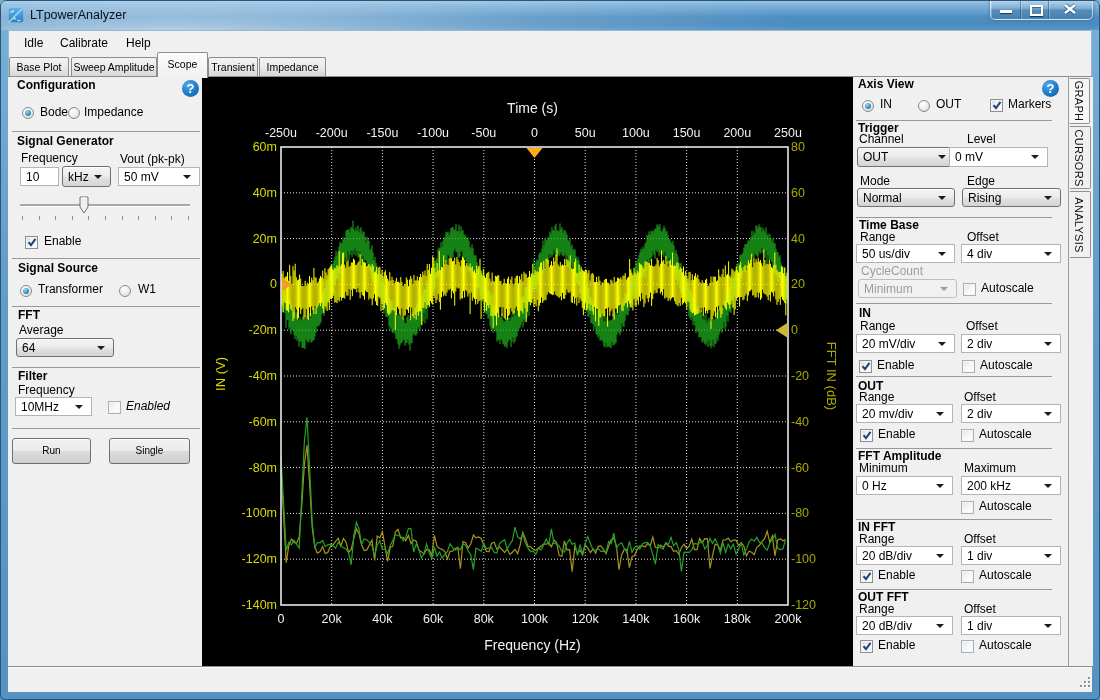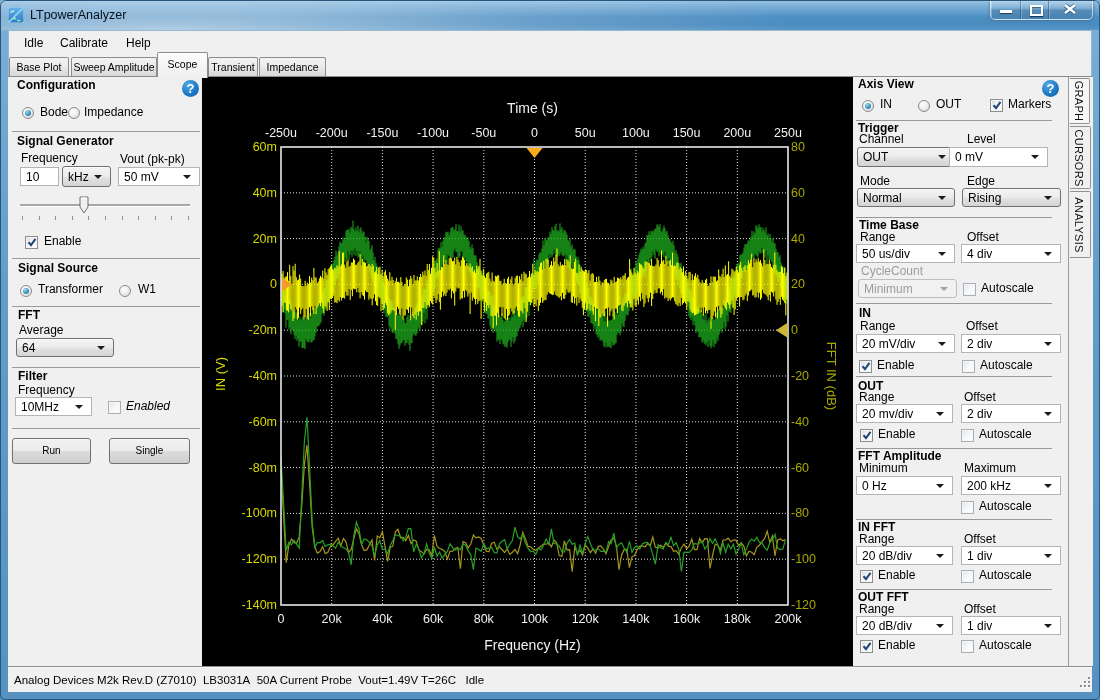--- a/index.html
+++ b/index.html
@@ -434,21 +434,20 @@
       <span>GRAPH</span>
     </div>
 <div class="vtab" style="top:49px;height:63px">
       <span>CURSORS</span>
     </div>
 <div class="vtab" style="top:114px;height:67px">
       <span>ANALYSIS</span>
     </div>
 </div>
 <div id="statusbar">
-<div id="statustext">Analog Devices M2k Rev.D (Z7010)&nbsp; LB3031A&nbsp; 50A Current Probe&nbsp; Vout=1.49V T=26C&nbsp;&nbsp; Idle</div>
 <div class="grip" style="left:1080px;top:18px"></div>
 <div class="grip" style="left:1076px;top:18px"></div>
 <div class="grip" style="left:1072px;top:18px"></div>
 <div class="grip" style="left:1080px;top:14px"></div>
 <div class="grip" style="left:1076px;top:14px"></div>
 <div class="grip" style="left:1080px;top:10px"></div>
 </div>
 <div id="outline"></div>
 
 </body></html>

